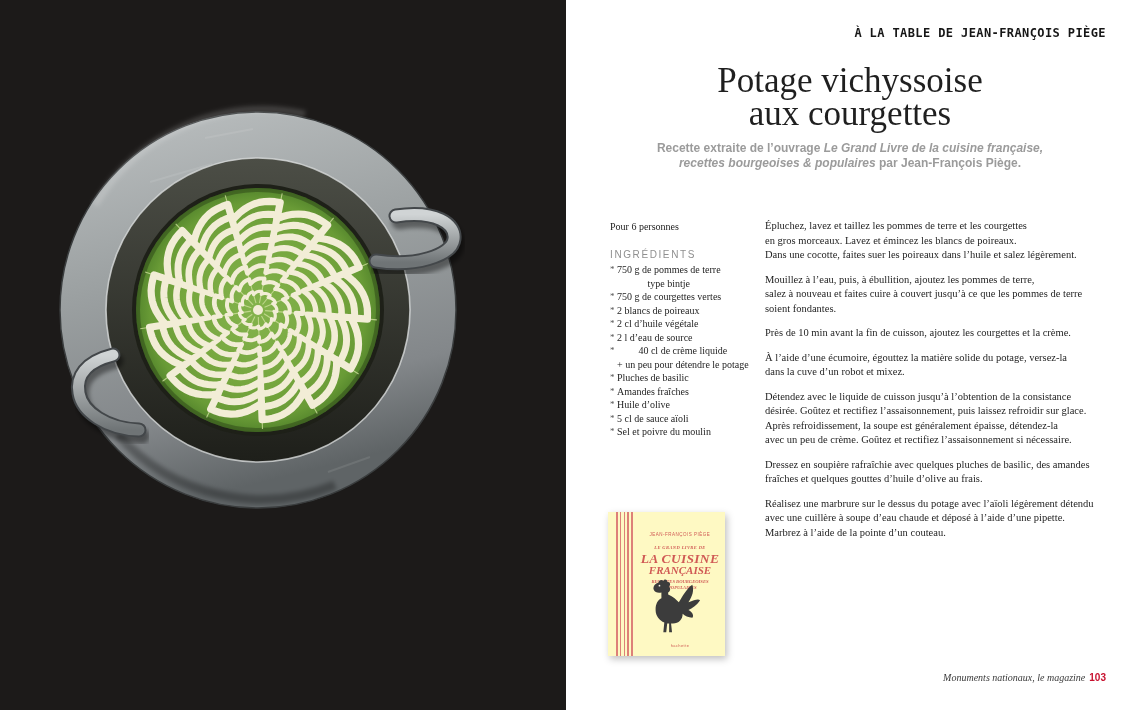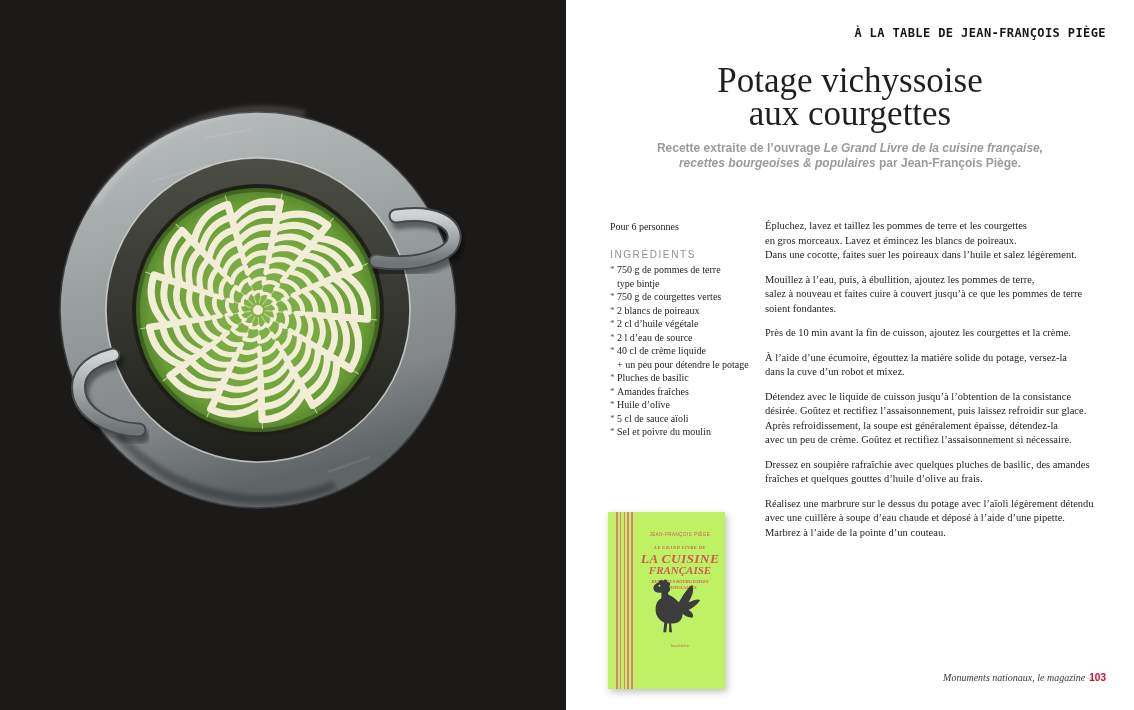--- a/index.html
+++ b/index.html
@@ -15,25 +15,25 @@
          font-size:35px;line-height:33px;font-weight:400;}
   .subtitle{position:absolute;top:141px;left:0;width:100%;text-align:center;color:#9b9b9b;
             font-family:"Liberation Sans",sans-serif;font-size:12px;font-weight:bold;line-height:14.5px;}
   .subtitle .it{font-style:italic;}
   .servings{position:absolute;top:221px;left:44px;font-size:10px;color:#222;}
   .ing-head{position:absolute;top:249px;left:44px;font-family:"Liberation Sans",sans-serif;
             font-size:10px;letter-spacing:1.6px;color:#8f8f8f;}
   #ingredients-list{position:absolute;top:263px;left:44px;width:152px;list-style:none;margin:0;padding:0;}
   #ingredients-list li{display:flex;font-size:10px;line-height:13.5px;color:#242424;}
   #ingredients-list .bullet{width:7px;flex:0 0 7px;color:#555;font-size:9px;}
-  #ingredients-list .txt{white-space:pre-line;}
+  #ingredients-list .txt{white-space:pre-line;text-align:center;}
   #instructions{position:absolute;top:219px;left:199px;width:360px;color:#1e1e1e;}
   #instructions p{margin:0 0 10px 0;font-size:10.5px;line-height:14.5px;white-space:pre;}
   
-  #book{position:absolute;left:42px;top:512px;width:117px;height:177px;background:#bef264;
+  #book{position:absolute;left:42px;top:512px;width:117px;height:144px;background:#fef9c3;
         box-shadow:2px 3px 7px rgba(0,0,0,0.25);}
   #book::before{content:"";position:absolute;left:-7px;top:-7px;width:100%;height:100%;
         background:linear-gradient(135deg,#d6d6d6,#bfbfbf);z-index:-1;}
   #book .stripes{position:absolute;left:8px;top:0;width:19px;height:100%;
         background:repeating-linear-gradient(90deg,#dd8078 0 1.7px,rgba(0,0,0,0) 1.7px 3.8px);}
   #book .cover-text{position:absolute;left:27px;top:0;width:90px;text-align:center;color:#d05a55;}
   .bc-author{margin-top:20px;font-family:"Liberation Sans",sans-serif;font-size:4.5px;letter-spacing:0.5px;}
   .bc-series{margin-top:8px;font-size:4.5px;font-style:italic;font-weight:bold;letter-spacing:0.4px;}
   .bc-title1{margin-top:2px;font-size:13.5px;font-weight:bold;font-style:italic;letter-spacing:0.3px;line-height:13px;}
   .bc-title2{font-size:11px;font-weight:bold;font-style:italic;line-height:11px;}

